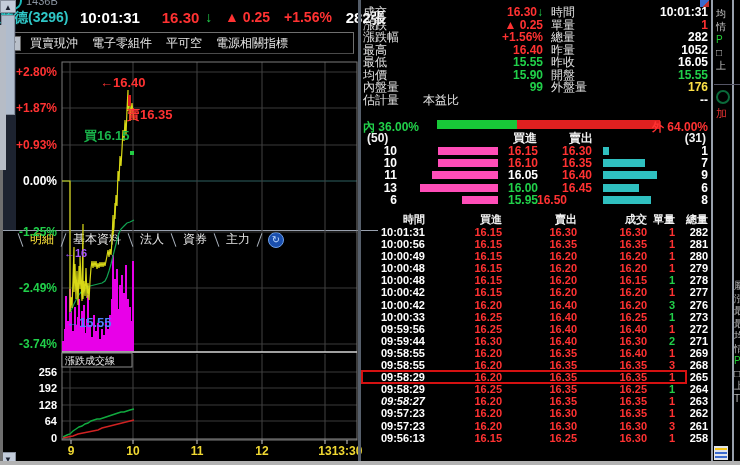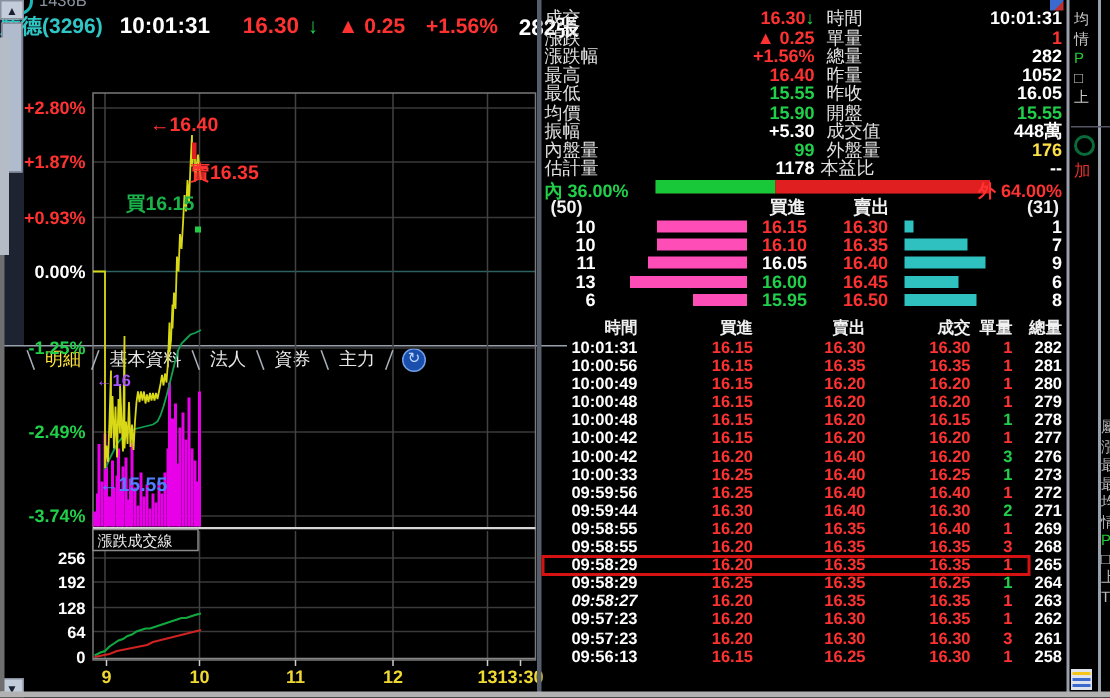--- a/index.html
+++ b/index.html
@@ -66,20 +66,24 @@
   <div class="a ticker">
     <span id="tk-name" style="color: rgb(47, 198, 198); width: 76px;">騰德(3296)</span>
     <span id="tk-time" style="color: rgb(255, 255, 255); font-size: 15px; width: 72px;">10:01:31</span>
     <span id="tk-price" style="color: rgb(255, 50, 50); font-size: 15px; margin-left: 6px;">16.30</span>
     <span id="tk-arrow" style="color: rgb(33, 208, 74); margin-left: 2px; width: 12px;">↓</span>
     <span id="tk-chg" style="color: rgb(255, 50, 50); margin-left: 4px;">▲ 0.25</span>
     <span id="tk-pct" style="color: rgb(255, 50, 50); margin-left: 10px;">+1.56%</span>
     <span id="tk-vol" style="color: rgb(255, 255, 255); font-size: 15px; margin-left: 10px;">282張</span>
   </div>
 
+  <div class="a filterbar">
+    <span class="cbox">▾</span>
+    <span id="filter-items"><span>買賣現沖</span><span>電子零組件</span><span>平可空</span><span>電源相關指標</span></span>
+  </div>
 
   <svg id="chart" class="a" style="left:0;top:0;pointer-events:none;" width="740" height="465">
       <line x1="62" x2="357" y1="72" y2="72" stroke="#3a3a3a" stroke-width="1"></line>
       <line x1="62" x2="357" y1="108" y2="108" stroke="#3a3a3a" stroke-width="1"></line>
       <line x1="62" x2="357" y1="145" y2="145" stroke="#3a3a3a" stroke-width="1"></line>
       <line x1="62" x2="357" y1="181" y2="181" stroke="#2e6060" stroke-width="1"></line>
       <line x1="62" x2="357" y1="232" y2="232" stroke="#3a3a3a" stroke-width="1"></line>
       <line x1="62" x2="357" y1="288" y2="288" stroke="#3a3a3a" stroke-width="1"></line>
       <line x1="62" x2="357" y1="344" y2="344" stroke="#3a3a3a" stroke-width="1"></line>
       <line x1="62" x2="357" y1="372" y2="372" stroke="#3a3a3a"></line>
@@ -212,34 +216,27 @@
         <div class="ql" style="width: 62px; margin-left: 8px;">昨收</div>
         <div class="qv" style="flex: 1 1 0%; color: rgb(255, 255, 255);">16.05</div>
       </div>
       <div class="qrow">
         <div class="ql" style="width: 56px;">均價</div>
         <div class="qv" style="width: 124px; color: rgb(33, 208, 74);">15.90</div>
         <div class="ql" style="width: 62px; margin-left: 8px;">開盤</div>
         <div class="qv" style="flex: 1 1 0%; color: rgb(33, 208, 74);">15.55</div>
       </div>
       <div class="qrow">
-        <div class="ql" style="width: 56px;">振幅</div>
-        <div class="qv" style="width: 124px; color: rgb(255, 255, 255);">+5.30</div>
-        <div class="ql" style="width: 62px; margin-left: 8px;">成交值</div>
-        <div class="qv" style="flex: 1 1 0%; color: rgb(255, 255, 255);">448萬</div>
-      </div>
-      <div class="qrow">
         <div class="ql" style="width: 56px;">內盤量</div>
         <div class="qv" style="width: 124px; color: rgb(33, 208, 74);">99</div>
         <div class="ql" style="width: 62px; margin-left: 8px;">外盤量</div>
         <div class="qv" style="flex: 1 1 0%; color: #fde047;">176</div>
       </div>
       <div class="qrow">
         <div class="ql" style="width: 56px;">估計量</div>
-        <div class="qv" style="width: 124px; color: rgb(255, 255, 255);">1178</div>
         <div class="ql" style="width: 62px; margin-left: 4px;">本益比</div>
         <div class="qv" style="flex: 1 1 0%; color: rgb(255, 255, 255);">--</div>
       </div>
     </div>
   <div id="inout" class="a">
       <div style="position: absolute; left: 0px; top: 0px; color: rgb(33, 208, 74);">內 36.00%</div>
       <div style="position: absolute; left: 74px; top: 1px; width: 223px; height: 9px; background: rgb(68, 0, 0);">
         <div style="position: absolute; left: 0px; top: 0px; width: 80.28px; height: 9px; background: rgb(24, 200, 56);"></div>
         <div style="position: absolute; left: 80.28px; top: 0px; width: 142.72px; height: 9px; background: rgb(224, 32, 32);"></div>
       </div>
@@ -281,21 +278,21 @@
         <div class=" obc" style="left: 57px; width: 78px; top: 2px; height: 8px; background: rgb(255, 77, 184);"></div>
         <div class=" obc" style="left: 120px; width: 55px; text-align: right; color: rgb(33, 208, 74);">16.00</div>
         <div class=" obc" style="left: 174px; width: 55px; text-align: right; color: rgb(255, 50, 50);">16.45</div>
         <div class=" obc" style="left: 240px; width: 36px; top: 2px; height: 8px; background: rgb(47, 192, 192);"></div>
         <div class=" obc" style="left: 311px; width: 34px; text-align: right; color: rgb(255, 255, 255);">6</div>
       </div>
       <div class="obr">
         <div class=" obc" style="left: 0px; width: 34px; text-align: right; color: rgb(255, 255, 255);">6</div>
         <div class=" obc" style="left: 99px; width: 36px; top: 2px; height: 8px; background: rgb(255, 77, 184);"></div>
         <div class=" obc" style="left: 120px; width: 55px; text-align: right; color: rgb(33, 208, 74);">15.95</div>
-        <div class=" obc" style="left: 174px; width: 55px; text-align: right; color: rgb(255, 50, 50);">16.50</div>
+        <div class=" obc" style="left: 174px; width: 55px; color: rgb(255, 50, 50);">16.50</div>
         <div class=" obc" style="left: 240px; width: 48px; top: 2px; height: 8px; background: rgb(47, 192, 192);"></div>
         <div class=" obc" style="left: 311px; width: 34px; text-align: right; color: rgb(255, 255, 255);">8</div>
       </div>
     </div>
   <div id="ticks" class="a">
       <div class="th">
         <div class="tc" style="left: 0px; width: 62px;">時間</div>
         <div class="tc" style="left: 77px; width: 62px;">買進</div>
         <div class="tc" style="left: 152px; width: 62px;">賣出</div>
         <div class="tc" style="left: 222px; width: 62px;">成交</div>

